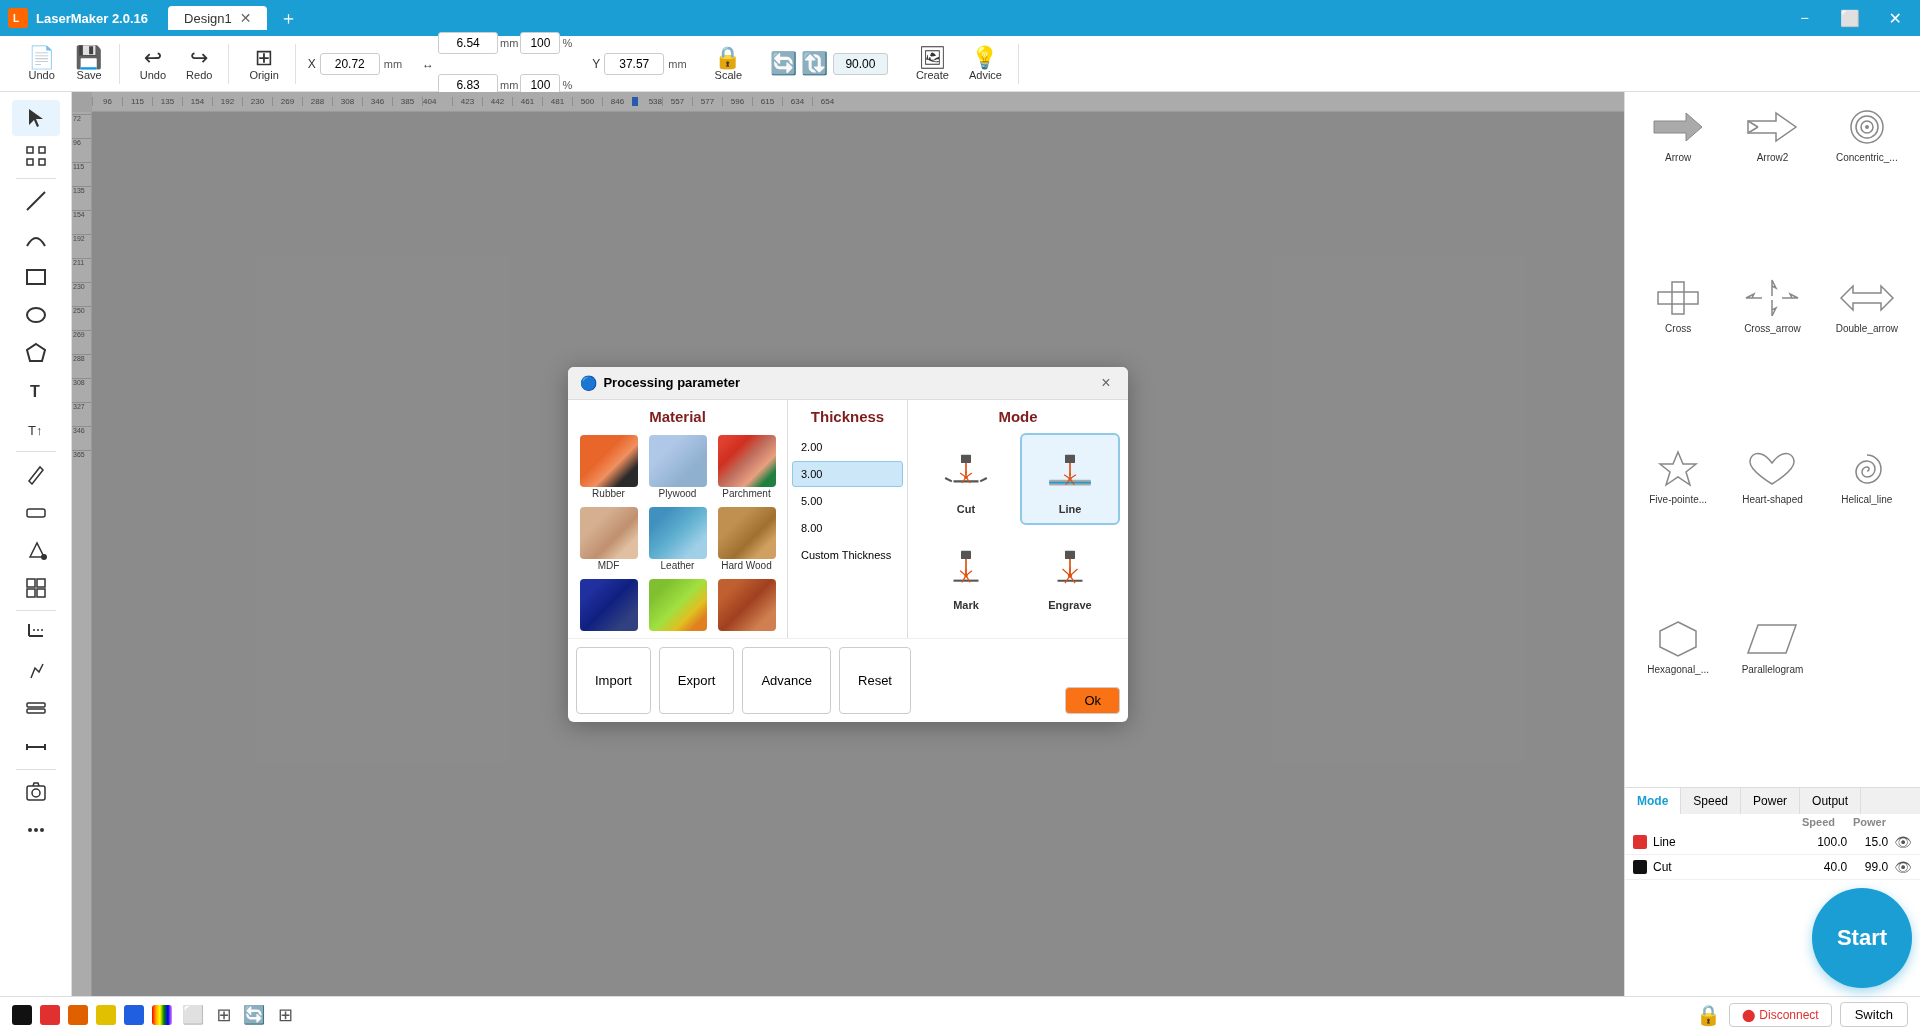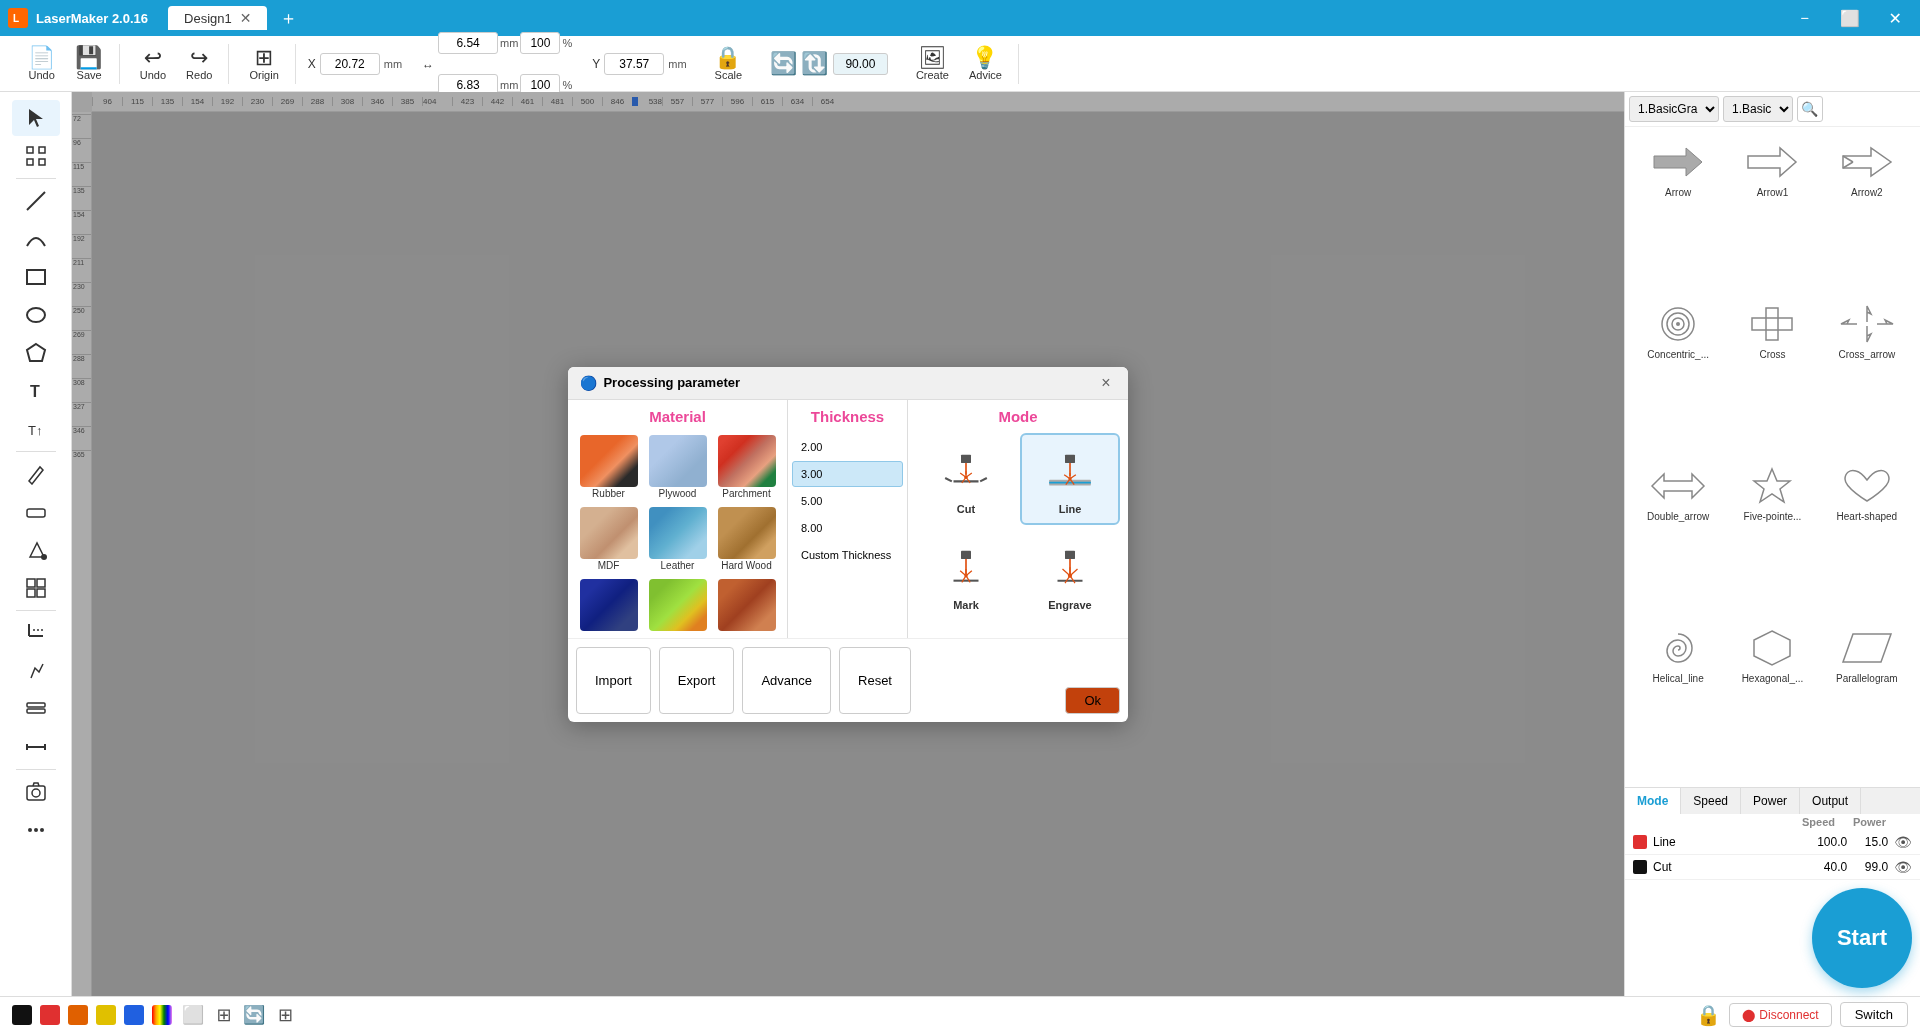--- a/index.html
+++ b/index.html
@@ -119,21 +119,21 @@
     }
     .modal-titlebar {
       background: #f0f0f0; padding: 6px 12px; display: flex; align-items: center; gap: 6px;
       border-bottom: 1px solid #ddd;
     }
     .modal-title-icon { font-size: 14px; }
     .modal-title-text { font-size: 13px; font-weight: bold; flex: 1; }
     .modal-close { cursor: pointer; font-size: 16px; color: #666; width: 20px; height: 20px; display: flex; align-items: center; justify-content: center; }
 
     .modal-body { display: flex; padding: 0; }
-    .modal-section-header { text-align: center; font-size: 15px; font-weight: bold; color: #ec4899; padding: 8px 0 4px; }
+    .modal-section-header { text-align: center; font-size: 15px; font-weight: bold; color: #7f1d1d; padding: 8px 0 4px; }
     
     .material-section { width: 220px; border-right: 1px solid #ddd; }
     .thickness-section { width: 120px; border-right: 1px solid #ddd; }
     .mode-section { flex: 1; }
 
     .material-grid { display: grid; grid-template-columns: repeat(3, 1fr); gap: 4px; padding: 4px 8px; }
     .mat-item { display: flex; flex-direction: column; align-items: center; cursor: pointer; padding: 2px; border-radius: 4px; }
     .mat-thumb { width: 58px; height: 52px; border-radius: 4px; overflow: hidden; }
     .mat-label { font-size: 10px; color: #333; margin-top: 1px; }
     
@@ -153,21 +153,21 @@
     .thickness-item.selected { background: #cce8f8; border-color: #90c8e8; }
 
     .mode-grid { display: grid; grid-template-columns: 1fr 1fr; gap: 4px; padding: 4px 8px; }
     .mode-item { display: flex; flex-direction: column; align-items: center; cursor: pointer; padding: 8px 4px; border-radius: 6px; border: 2px solid transparent; }
     .mode-item.selected { background: #e8f4fd; border-color: #90c8e8; }
     .mode-icon-area { width: 70px; height: 60px; display: flex; align-items: center; justify-content: center; }
     .mode-label { font-size: 11px; color: #333; font-weight: bold; }
 
     .modal-footer { display: flex; justify-content: center; gap: 8px; padding: 8px; border-top: 1px solid #eee; }
     .modal-btn { padding: 5px 18px; border: 1px solid #ccc; border-radius: 4px; font-size: 13px; cursor: pointer; background: white; }
-    .modal-btn-ok { background: #c2410c; margin-top: 40px; }
+    .modal-btn-ok { background: #f97316; margin-top: 40px; }
 
     
     .mode-svg { width: 60px; height: 50px; }
 
     .right-panel-top { flex: 1; display: flex; flex-direction: column; }
   </style>
 </head>
 <body>
 
 <div class="titlebar">
@@ -598,49 +598,32 @@
           <div style="flex:1;"></div>
           <button class="modal-btn modal-btn-ok">Ok</button>
         </div>
       </div>
     </div>
   </div>
 
   <div class="right-panel">
     <div class="right-panel-top">
 
-      <div class="shape-toolbar">
-        <select class="shape-dropdown">
-          <option>1.BasicGra</option>
-        </select>
-        <select class="shape-dropdown">
-          <option>1.Basic</option>
-        </select>
-        <div class="shape-search">🔍</div>
-      </div>
 
       <div class="shapes-grid">
 
         <div class="shape-item">
           <div class="shape-icon">
             <svg width="56" height="40" viewBox="0 0 56 40">
                 <polygon points="4,14 36,14 36,6 52,20 36,34 36,26 4,26" fill="#aaa" stroke="#888" stroke-width="1"></polygon>
               </svg>
           </div>
           <span class="shape-label">Arrow</span>
         </div>
 
-        <div class="shape-item">
-          <div class="shape-icon">
-            <svg width="56" height="40" viewBox="0 0 56 40">
-                <polygon points="4,14 36,14 36,6 52,20 36,34 36,26 4,26" fill="none" stroke="#888" stroke-width="1.5"></polygon>
-              </svg>
-          </div>
-          <span class="shape-label">Arrow1</span>
-        </div>
 
         <div class="shape-item">
           <div class="shape-icon">
             <svg width="56" height="40" viewBox="0 0 56 40">
                 <polygon points="4,14 32,14 32,6 52,20 32,34 32,26 4,26" fill="none" stroke="#888" stroke-width="1.5"></polygon>
                 <line x1="4" y1="14" x2="14" y2="20" stroke="#888" stroke-width="1.5"></line>
                 <line x1="4" y1="26" x2="14" y2="20" stroke="#888" stroke-width="1.5"></line>
               </svg>
           </div>
           <span class="shape-label">Arrow2</span>

